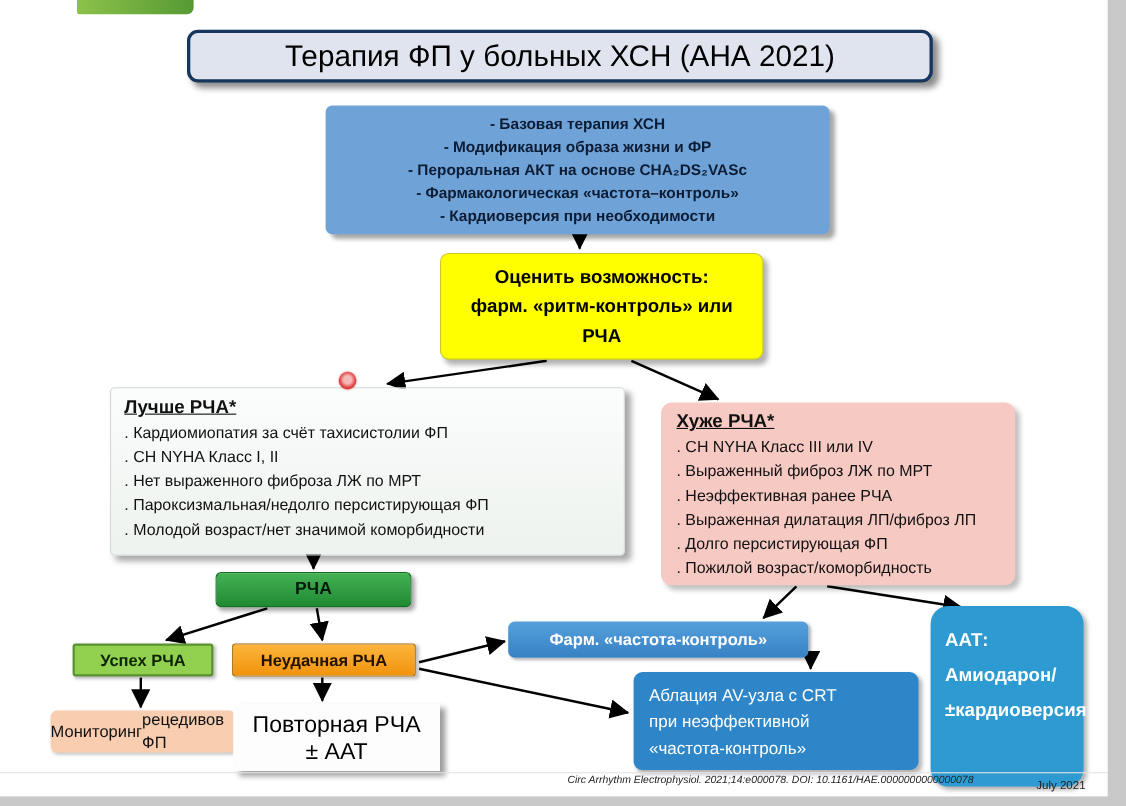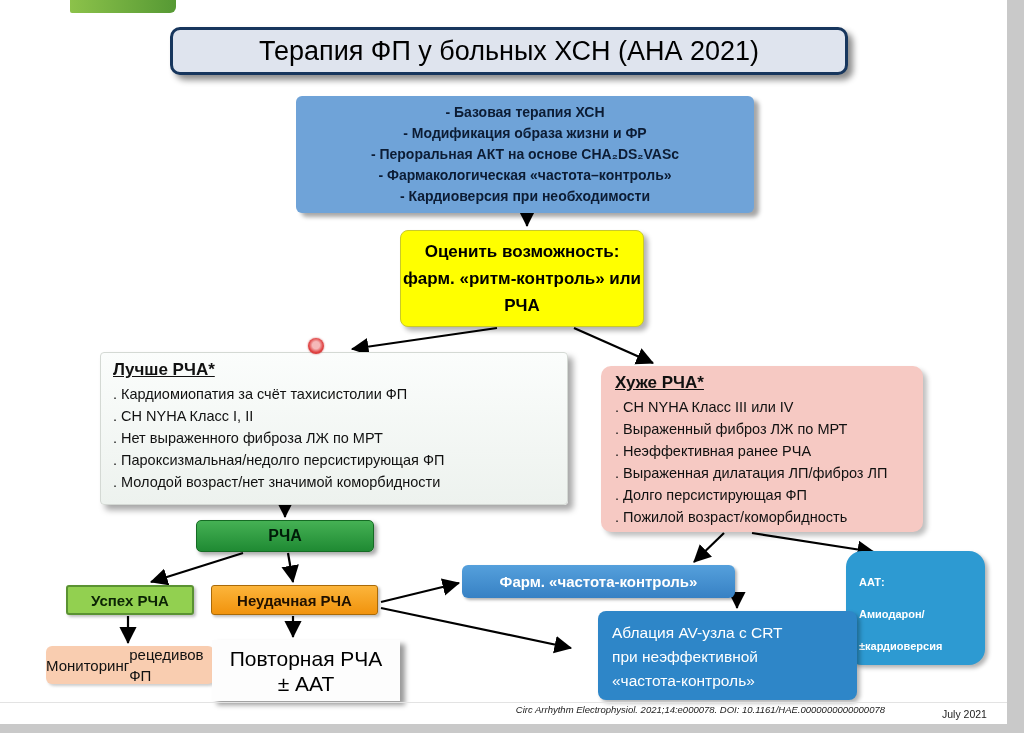--- a/index.html
+++ b/index.html
@@ -18,21 +18,21 @@
     background:#dfe4ee; border:3px solid #17365d; border-radius:10px;
     box-shadow:5px 5px 6px rgba(0,0,0,.45);
     display:flex; align-items:center; justify-content:center;
     font-size:27px; font-weight:normal; color:#000; }
 
   .base-box { left:296px; top:96px; width:458px; height:117px;
     background:#6fa3d8; border-radius:6px; box-shadow:5px 4px 4px rgba(0,0,0,.35);
     color:#0c1c34; font-size:14px; font-weight:bold; text-align:center;
     display:flex; flex-direction:column; justify-content:center; line-height:21px; }
 
-  .assess-box { left:400px; top:230px; width:244px; height:97px;
+  .assess-box { left:400px; top:230px; width:294px; height:97px;
     background:#ffff00; border:1px solid #c9c92a; border-radius:8px;
     box-shadow:4px 4px 5px rgba(0,0,0,.3);
     font-size:17px; font-weight:bold; color:#000; text-align:center;
     display:flex; flex-direction:column; justify-content:center; line-height:27px; }
 
   .better-box { left:100px; top:352px; width:468px; height:153px;
     background:linear-gradient(#fbfdfc,#edf2ee); border:1px solid #d4d9d4; border-radius:4px;
     box-shadow:5px 5px 6px rgba(0,0,0,.35); padding:7px 8px 0 12px; color:#111; }
   .worse-box { left:601px; top:366px; width:322px; height:166px;
     background:#f6c9c3; border-radius:10px;
@@ -57,25 +57,25 @@
     box-shadow:2px 2px 3px rgba(0,0,0,.25);
     display:flex; align-items:center; justify-content:center;
     font-size:15px; font-weight:600; color:#201100; }
 
   .rate-box { left:462px; top:565px; width:273px; height:33px;
     background:linear-gradient(#55a0dc,#3781c4); border-radius:6px;
     box-shadow:2px 2px 3px rgba(0,0,0,.3);
     display:flex; align-items:center; justify-content:center;
     font-size:15px; font-weight:bold; color:#ffffff; }
 
-  .aat-box { left:846px; top:551px; width:139px; height:114px;
+  .aat-box { left:846px; top:551px; width:139px; height:164px;
     background:#2d9ad2; border-radius:16px; box-shadow:3px 3px 4px rgba(0,0,0,.3);
-    color:#ffffff; font-size:11px; font-weight:bold; padding:15px 0 0 13px; line-height:32px; }
-
-  .ablate-box { left:598px; top:611px; width:259px; height:89px;
+    color:#ffffff; font-size:17px; font-weight:bold; padding:15px 0 0 13px; line-height:32px; }
+
+  .ablate-box { left:576px; top:611px; width:259px; height:89px;
     background:#2e86c8; border-radius:8px; box-shadow:3px 3px 4px rgba(0,0,0,.3);
     color:#ffffff; font-size:15.5px; padding:10px 0 0 14px; line-height:24px; }
 
   .monitor-box { left:46px; top:646px; width:168px; height:38px;
     background:#f9cdb0; border-radius:6px; box-shadow:2px 2px 3px rgba(0,0,0,.2);
     display:flex; flex-direction:row; align-items:center; justify-content:center;
     font-size:15px; color:#111; line-height:21px; }
 
   .repeat-box { left:212px; top:640px; width:188px; height:61px;
     background:#fdfdfd; box-shadow:5px 4px 5px rgba(0,0,0,.4);

